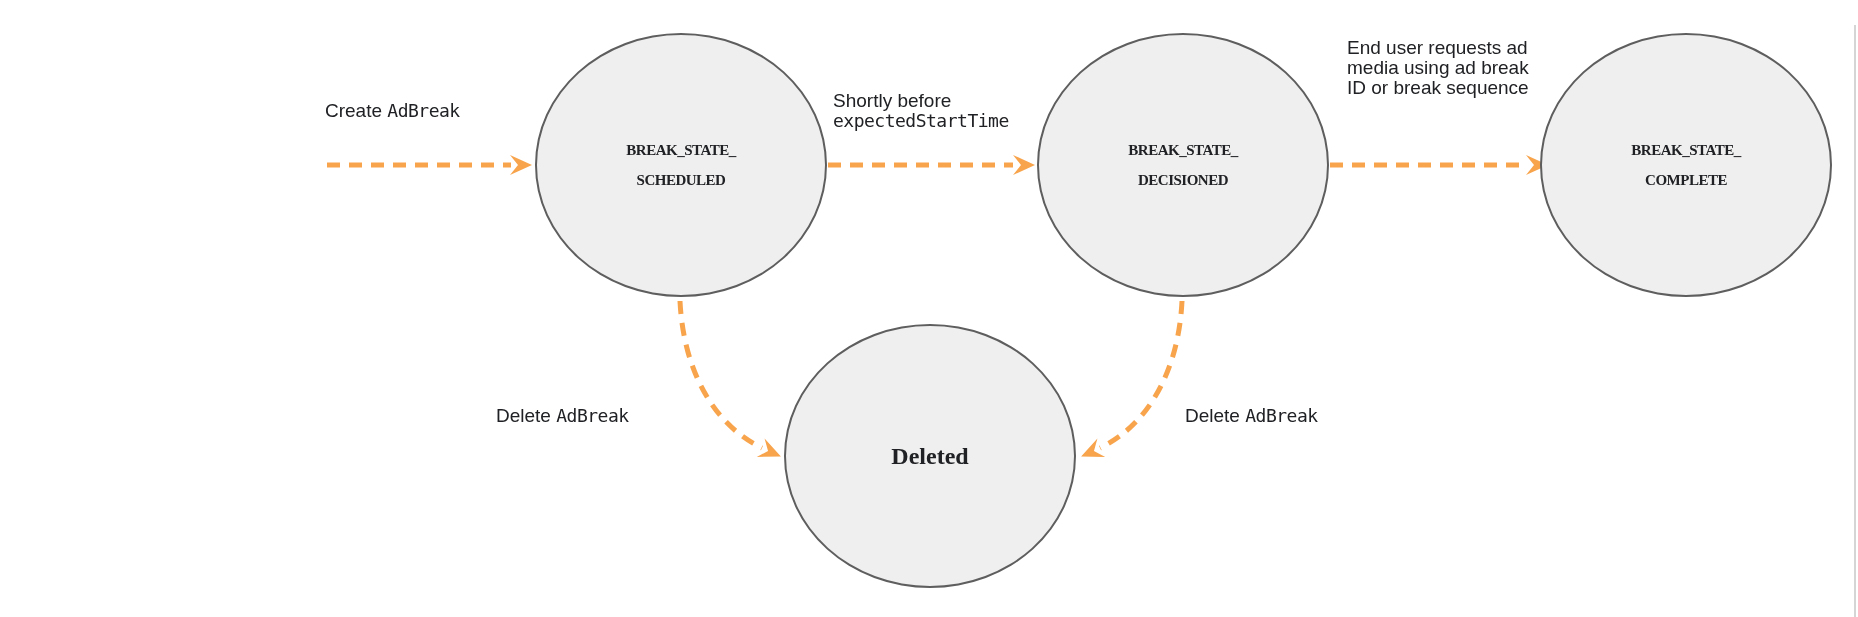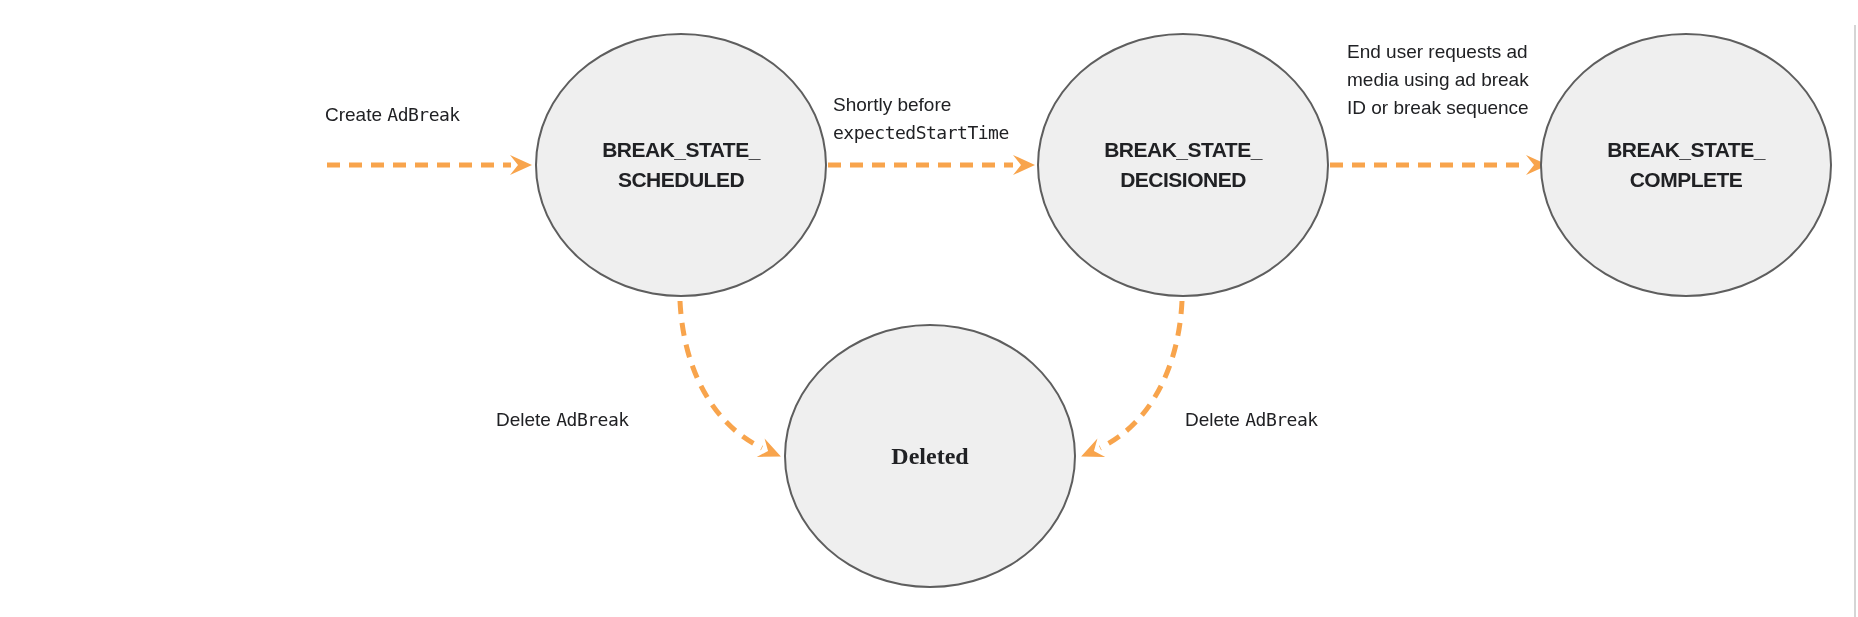--- a/index.html
+++ b/index.html
@@ -49,29 +49,29 @@
     text-align: center;
   }
   .node-label {
     white-space: pre-line;
     font-weight: bold;
     font-size: 24px;
     line-height: 30px;
     color: var(--text);
   }
   .node-label.code-label {
-    font-family: Liberation Sans, sans-serif;
-    font-size: 21px;
+    font-family: Liberation Serif, serif;
+    font-size: 15px;
     line-height: 30px;
     letter-spacing: -0.5px;
   }
   .edge-label {
     position: absolute;
     font-size: 19px;
-    line-height: 28px;
+    line-height: 20px;
     color: var(--text);
   }
   .edge-label .mono {
     font-family: "DejaVu Sans Mono", monospace;
     font-size: 18px;
     letter-spacing: -0.5px;
   }
   .center { text-align: left; }
   .frame-border {
     position: absolute;

